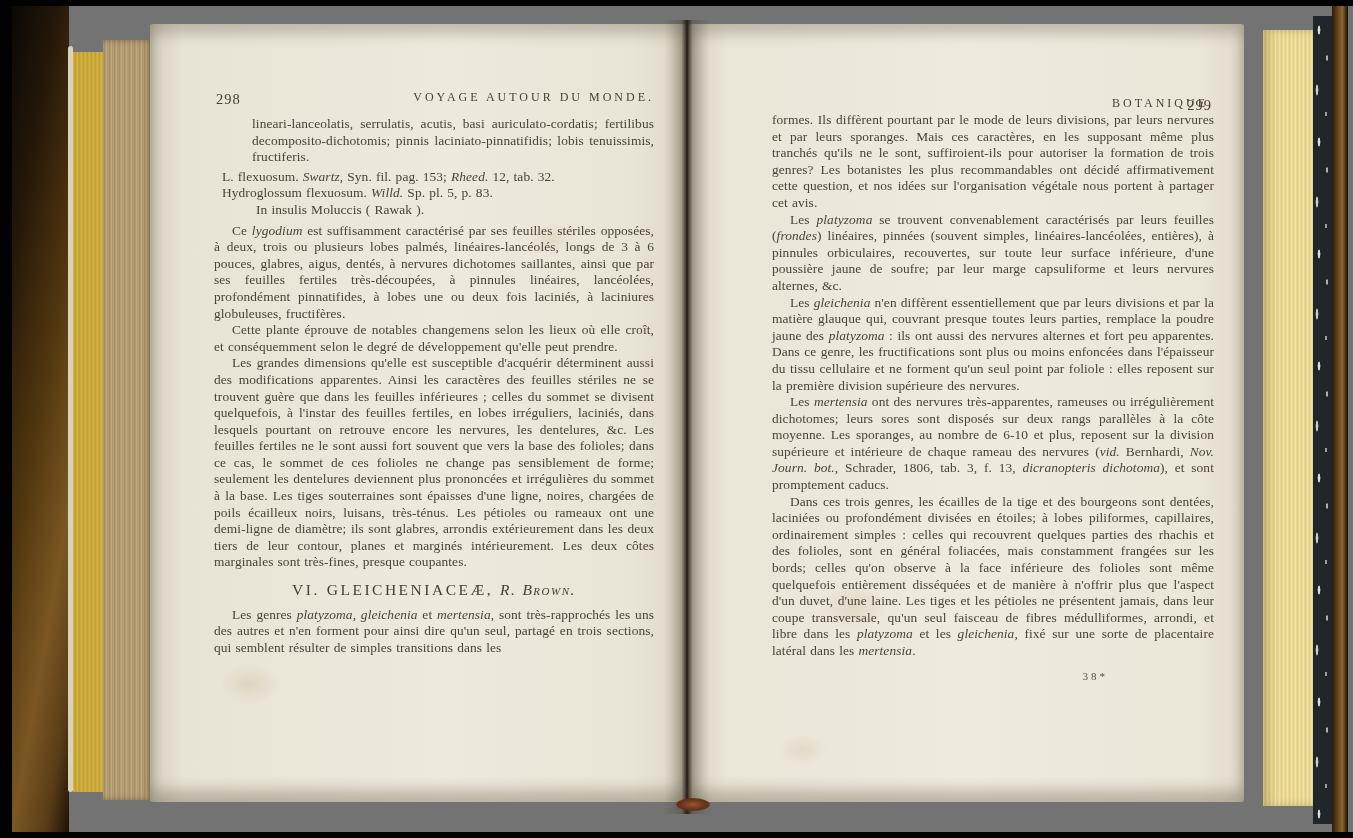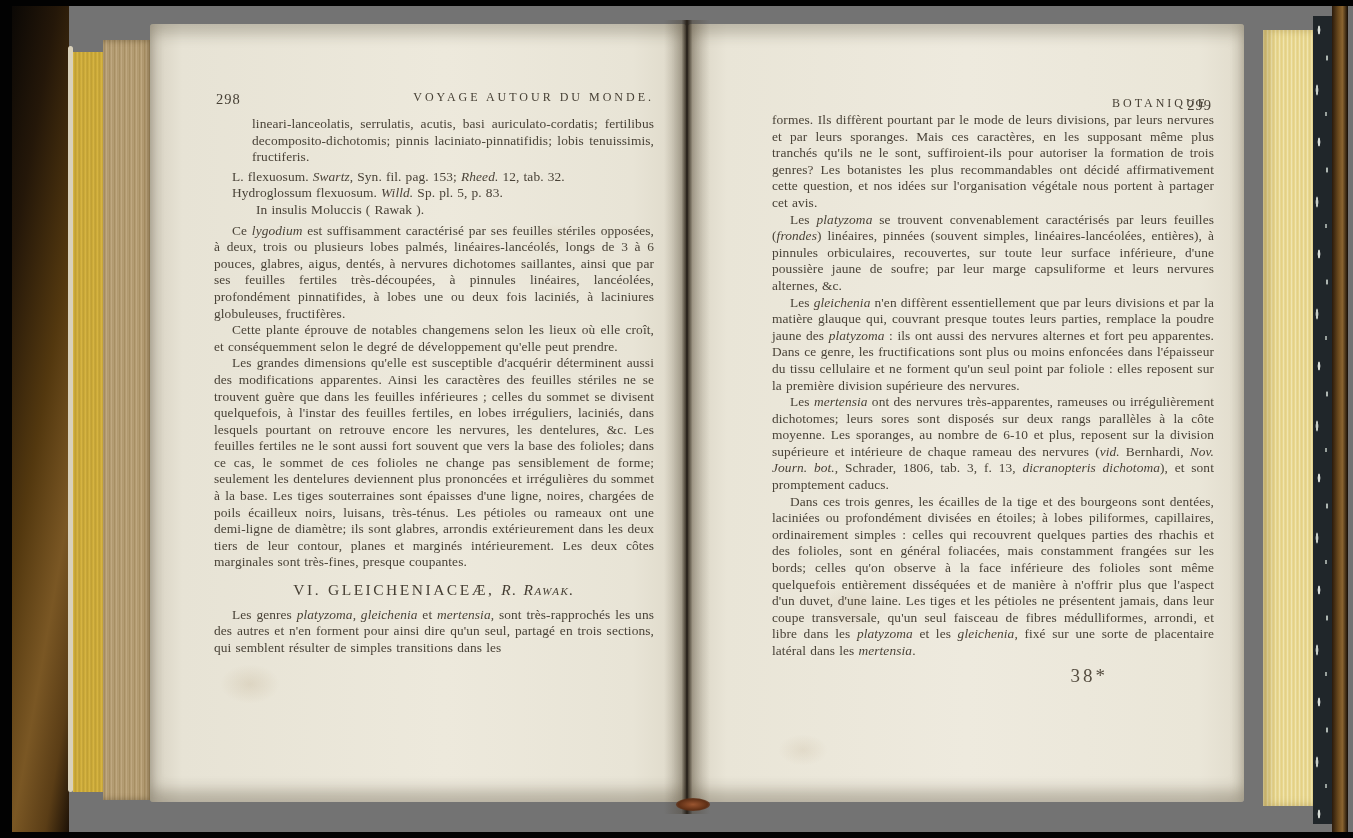--- a/index.html
+++ b/index.html
@@ -60,30 +60,30 @@
   .page-num.num-left{left:2px;}
   .page-num.num-right{right:2px;}
 
   .textblock{position:absolute;color:#494237;font-size:13.4px;line-height:16.6px;
     text-align:justify;letter-spacing:.1px;word-spacing:.6px;}
   .page-left .textblock{top:92px;left:64px;width:440px;}
   .page-right .textblock{top:88px;left:84px;width:442px;}
 
   .textblock p{margin:0;text-indent:18px;}
   p.latin-diagnosis{margin-left:38px;text-indent:0;margin-bottom:3px;}
-  p.synonymy-line{margin-left:18px;text-indent:0;text-align:left;}
+  p.synonymy-line{margin-left:8px;text-indent:0;text-align:left;}
   p.synonymy-line.habitat{margin-left:42px;}
   p.no-indent{text-indent:0;}
   p.after-syn{margin-top:4px;}
 
   h2.section-heading{margin:11px 0 8px;font-weight:normal;text-align:center;
     font-size:15.5px;letter-spacing:2.5px;text-indent:0;color:#453e33;}
   h2.section-heading i{letter-spacing:1.5px;font-variant:small-caps;}
 
-  .signature-mark{position:absolute;top:600px;right:108px;font-size:19px;
+  .signature-mark{position:absolute;top:600px;right:108px;font-size:11px;
     letter-spacing:3px;color:#554d40;}
   i{font-style:italic;}
 </style>
 </head>
 <body>
 
 <div class="scene">
   <div class="book">
 
     <div class="cover-left"></div>
@@ -101,21 +101,21 @@
         <span class="running-title">VOYAGE AUTOUR DU MONDE.</span>
       </div>
       <div class="textblock">
         <p class="latin-diagnosis"><span>lineari-lanceolatis, serrulatis, acutis, basi auriculato-cordatis; fertilibus decomposito-dichotomis; pinnis laciniato-pinnatifidis; lobis tenuissimis, fructiferis.</span></p>
         <p class="synonymy-line"><span>L. flexuosum. </span><i>Swartz</i><span>, Syn. fil. pag. 153; </span><i>Rheed.</i><span> 12, tab. 32.</span></p>
         <p class="synonymy-line"><span>Hydroglossum flexuosum. </span><i>Willd.</i><span> Sp. pl. 5, p. 83.</span></p>
         <p class="synonymy-line habitat"><span>In insulis Moluccis ( Rawak ).</span></p>
         <p class="after-syn"><span>Ce </span><i>lygodium</i><span> est suffisamment caractérisé par ses feuilles stériles opposées, à deux, trois ou plusieurs lobes palmés, linéaires-lancéolés, longs de 3 à 6 pouces, glabres, aigus, dentés, à nervures dichotomes saillantes, ainsi que par ses feuilles fertiles très-découpées, à pinnules linéaires, lancéolées, profondément pinnatifides, à lobes une ou deux fois laciniés, à laciniures globuleuses, fructifères.</span></p>
         <p><span>Cette plante éprouve de notables changemens selon les lieux où elle croît, et conséquemment selon le degré de développement qu'elle peut prendre.</span></p>
         <p><span>Les grandes dimensions qu'elle est susceptible d'acquérir déterminent aussi des modifications apparentes. Ainsi les caractères des feuilles stériles ne se trouvent guère que dans les feuilles inférieures ; celles du sommet se divisent quelquefois, à l'instar des feuilles fertiles, en lobes irréguliers, laciniés, dans lesquels pourtant on retrouve encore les nervures, les dentelures, &amp;c. Les feuilles fertiles ne le sont aussi fort souvent que vers la base des folioles; dans ce cas, le sommet de ces folioles ne change pas sensiblement de forme; seulement les dentelures deviennent plus prononcées et irrégulières du sommet à la base. Les tiges souterraines sont épaisses d'une ligne, noires, chargées de poils écailleux noirs, luisans, très-ténus. Les pétioles ou rameaux ont une demi-ligne de diamètre; ils sont glabres, arrondis extérieurement dans les deux tiers de leur contour, planes et marginés intérieurement. Les deux côtes marginales sont très-fines, presque coupantes.</span></p>
-        <h2 class="section-heading"><span>VI. GLEICHENIACEÆ, </span><i>R. Rawak.</i></h2>
+        <h2 class="section-heading"><span>VI. GLEICHENIACEÆ, </span><i>R. Brown.</i></h2>
         <p><span>Les genres </span><i>platyzoma</i><span>, </span><i>gleichenia</i><span> et </span><i>mertensia</i><span>, sont très-rapprochés les uns des autres et n'en forment pour ainsi dire qu'un seul, partagé en trois sections, qui semblent résulter de simples transitions dans les</span></p>
       </div>
       <div class="stain" style="left:70px;top:640px;width:60px;height:40px;background:radial-gradient(ellipse,rgba(150,120,70,.14),rgba(150,120,70,0) 70%);"></div>
       <div class="stain" style="left:380px;top:200px;width:44px;height:30px;background:radial-gradient(ellipse,rgba(150,115,60,.10),rgba(150,115,60,0) 70%);"></div>
     </div>
 
     <div class="page page-right">
       <div class="running-head">
         <span class="running-title">BOTANIQUE.</span>
         <span class="page-num num-right">299</span>

